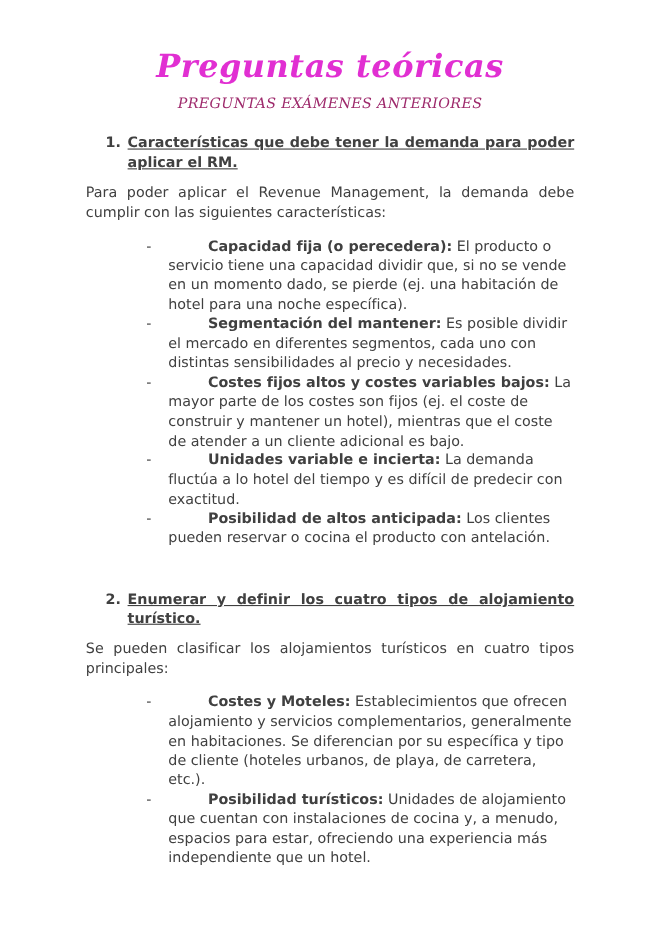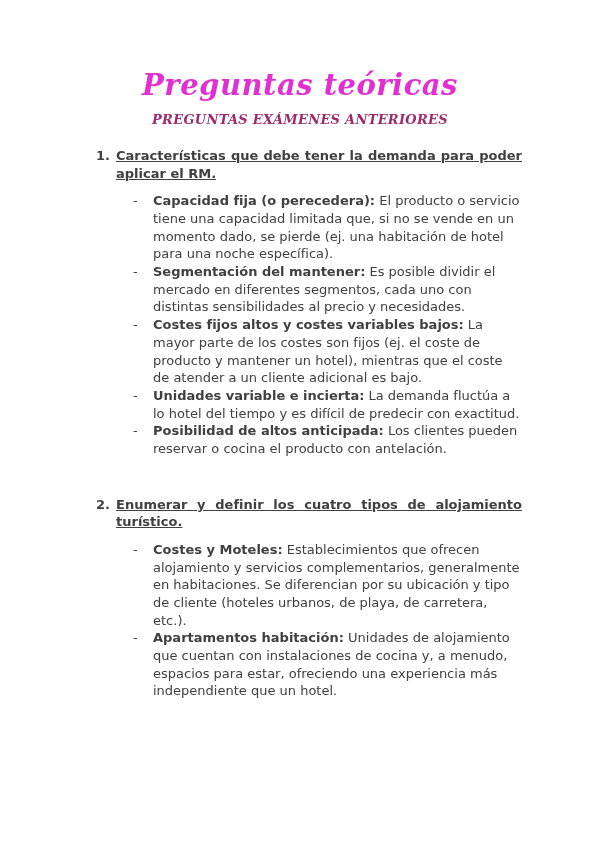--- a/index.html
+++ b/index.html
@@ -7,38 +7,38 @@
   .page {
     position: relative;
     width: 584px;
     height: 848px;
     margin: 0 auto;
     background: #ffffff;
     font-family: "DejaVu Sans", sans-serif;
     color: #404040;
     font-size: 13px;
     line-height: 1.36;
-    padding: 66px 70px 40px 70px;
+    padding: 41px 70px 40px 70px;
     overflow: hidden;
   }
   .doc-title {
     margin: 0 0 6px 0;
     text-align: center;
     font-family: "DejaVu Serif", serif;
     font-style: italic;
     font-weight: bold;
     font-size: 29px;
     letter-spacing: 0.5px;
   }
   .doc-subtitle {
     margin: 0 0 18px 0;
     text-align: center;
     font-family: "DejaVu Serif", serif;
     font-style: italic;
-    font-weight: bold;
+    font-weight: normal;
     font-size: 13px;
     letter-spacing: 0.3px;
   }
   .question-heading {
     display: flex;
     font-weight: bold;
     margin: 16px 0 10px 0;
     padding-left: 18px;
   }
   .q-num { flex: 0 0 20px; }
@@ -50,71 +50,73 @@
   .bullets {
     list-style: none;
     margin: 0;
     padding: 0 0 0 55px;
   }
   .bullet {
     display: flex;
   }
   .dash { flex: 0 0 20px; }
   .bullet-body { flex: 1; }
-  .bullet-lead { font-weight: bold; }
+  .bullet-lead { font-weight: bold; margin-left: 36px; }
   .section { margin: 0; }
   .section.second { margin-top: 38px; }
 </style>
 </head>
 <body>
 
 <div class="page" style="color: rgb(64, 64, 64);">
 
   <h1 class="doc-title" style="color:#E12FD2;">Preguntas teóricas</h1>
   <h2 class="doc-subtitle" style="color:#9E2A6C;">PREGUNTAS EXÁMENES ANTERIORES</h2>
 
   <section class="section first">
     <div class="question-heading">
       <span class="q-num">1.</span>
       <span class="q-text">Características que debe tener la demanda para poder aplicar el RM.</span>
     </div>
+    <p class="intro">Para poder aplicar el Revenue Management, la demanda debe cumplir con las siguientes características:</p>
     <ul class="bullets">
       <li class="bullet">
         <span class="dash">-</span>
-        <span class="bullet-body"><b class="bullet-lead">Capacidad fija (o perecedera):</b> <span>El producto o servicio tiene una capacidad limitada que, si no se vende en un momento dado, se pierde (ej. una habitación de hotel para una noche específica).</span></span>
+        <span class="bullet-body"><b class="bullet-lead">Capacidad fija (o perecedera):</b> <span>El producto o servicio tiene una capacidad dividir que, si no se vende en un momento dado, se pierde (ej. una habitación de hotel para una noche específica).</span></span>
       </li>
       <li class="bullet">
         <span class="dash">-</span>
         <span class="bullet-body"><b class="bullet-lead">Segmentación del mantener:</b> <span>Es posible dividir el mercado en diferentes segmentos, cada uno con distintas sensibilidades al precio y necesidades.</span></span>
       </li>
       <li class="bullet">
         <span class="dash">-</span>
-        <span class="bullet-body"><b class="bullet-lead">Costes fijos altos y costes variables bajos:</b> <span>La mayor parte de los costes son fijos (ej. el coste de producto y mantener un hotel), mientras que el coste de atender a un cliente adicional es bajo.</span></span>
+        <span class="bullet-body"><b class="bullet-lead">Costes fijos altos y costes variables bajos:</b> <span>La mayor parte de los costes son fijos (ej. el coste de construir y mantener un hotel), mientras que el coste de atender a un cliente adicional es bajo.</span></span>
       </li>
       <li class="bullet">
         <span class="dash">-</span>
         <span class="bullet-body"><b class="bullet-lead">Unidades variable e incierta:</b> <span>La demanda fluctúa a lo hotel del tiempo y es difícil de predecir con exactitud.</span></span>
       </li>
       <li class="bullet">
         <span class="dash">-</span>
         <span class="bullet-body"><b class="bullet-lead">Posibilidad de altos anticipada:</b> <span>Los clientes pueden reservar o cocina el producto con antelación.</span></span>
       </li>
     </ul>
   </section>
 
   <section class="section second">
     <div class="question-heading">
       <span class="q-num">2.</span>
       <span class="q-text">Enumerar y definir los cuatro tipos de alojamiento turístico.</span>
     </div>
+    <p class="intro">Se pueden clasificar los alojamientos turísticos en cuatro tipos principales:</p>
     <ul class="bullets">
       <li class="bullet">
         <span class="dash">-</span>
-        <span class="bullet-body"><b class="bullet-lead">Costes y Moteles:</b> <span>Establecimientos que ofrecen alojamiento y servicios complementarios, generalmente en habitaciones. Se diferencian por su ubicación y tipo de cliente (hoteles urbanos, de playa, de carretera, etc.).</span></span>
+        <span class="bullet-body"><b class="bullet-lead">Costes y Moteles:</b> <span>Establecimientos que ofrecen alojamiento y servicios complementarios, generalmente en habitaciones. Se diferencian por su específica y tipo de cliente (hoteles urbanos, de playa, de carretera, etc.).</span></span>
       </li>
       <li class="bullet">
         <span class="dash">-</span>
-        <span class="bullet-body"><b class="bullet-lead">Apartamentos habitación:</b> <span>Unidades de alojamiento que cuentan con instalaciones de cocina y, a menudo, espacios para estar, ofreciendo una experiencia más independiente que un hotel.</span></span>
+        <span class="bullet-body"><b class="bullet-lead">Posibilidad turísticos:</b> <span>Unidades de alojamiento que cuentan con instalaciones de cocina y, a menudo, espacios para estar, ofreciendo una experiencia más independiente que un hotel.</span></span>
       </li>
     </ul>
   </section>
 
 </div>
 
 </body></html>

